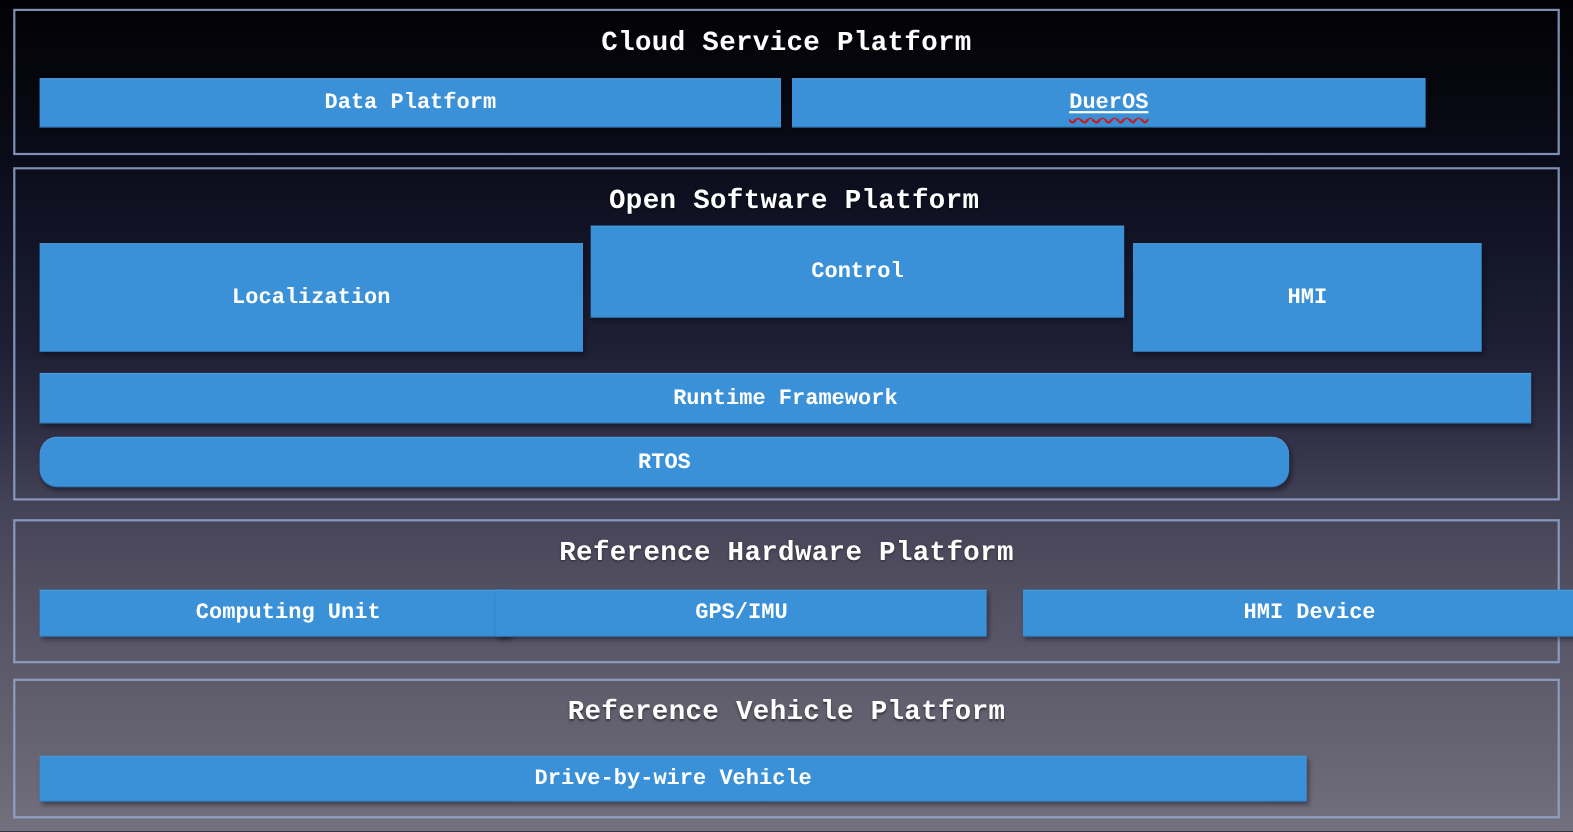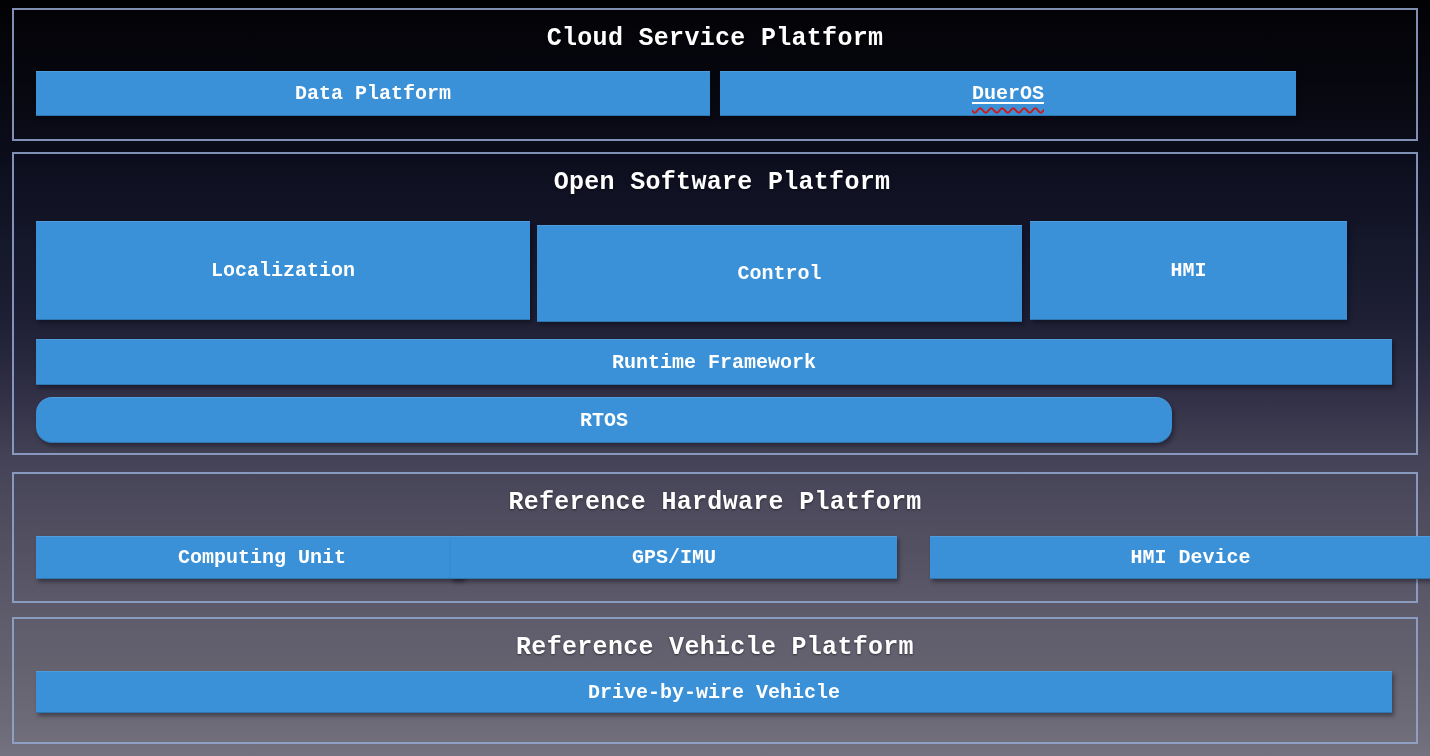--- a/index.html
+++ b/index.html
@@ -46,30 +46,30 @@
     background:#3a91d8;
     display:flex;align-items:center;justify-content:center;
     color:#ffffff;font-weight:bold;font-size:20px;
     box-shadow:2px 3px 4px rgba(4,6,14,0.40), inset 0 -1px 0 rgba(0,0,0,0.18), inset 0 1px 0 rgba(255,255,255,0.10);
   }
   
   #box-data-platform{left:22px;top:61px;width:674px;height:45px;}
   #box-dueros{left:706px;top:61px;width:576px;height:45px;justify-content:center;}
   
   #box-localization{left:22px;top:67px;width:494px;height:99px;}
-  #box-control{left:523px;top:71px;width:485px;height:97px;}
+  #box-control{left:523px;top:51px;width:485px;height:84px;}
   #box-hmi{left:1016px;top:67px;width:317px;height:99px;}
   #box-runtime{left:22px;top:185px;width:1356px;height:46px;}
   #box-rtos{left:22px;top:243px;width:1136px;height:46px;border-radius:16px;}
   
   #box-computing-unit{left:22px;top:62px;width:402px;height:43px;padding-left:25px;}
   #box-gps-imu{left:437px;top:62px;width:446px;height:43px;text-align:center;}
   #box-hmi-device{left:916px;top:62px;width:521px;height:43px;}
   
-  #box-drive-by-wire{left:22px;top:52px;width:1356px;height:42px;}
+  #box-drive-by-wire{left:22px;top:68px;width:1152px;height:42px;}
 
   .link{
     cursor:pointer;
     text-decoration:underline;
     text-decoration-thickness:2px;
     text-underline-offset:3px;
     text-decoration-color:#ffffff;
   }
   .squiggle{
     text-decoration:underline wavy #cc1a1a;

